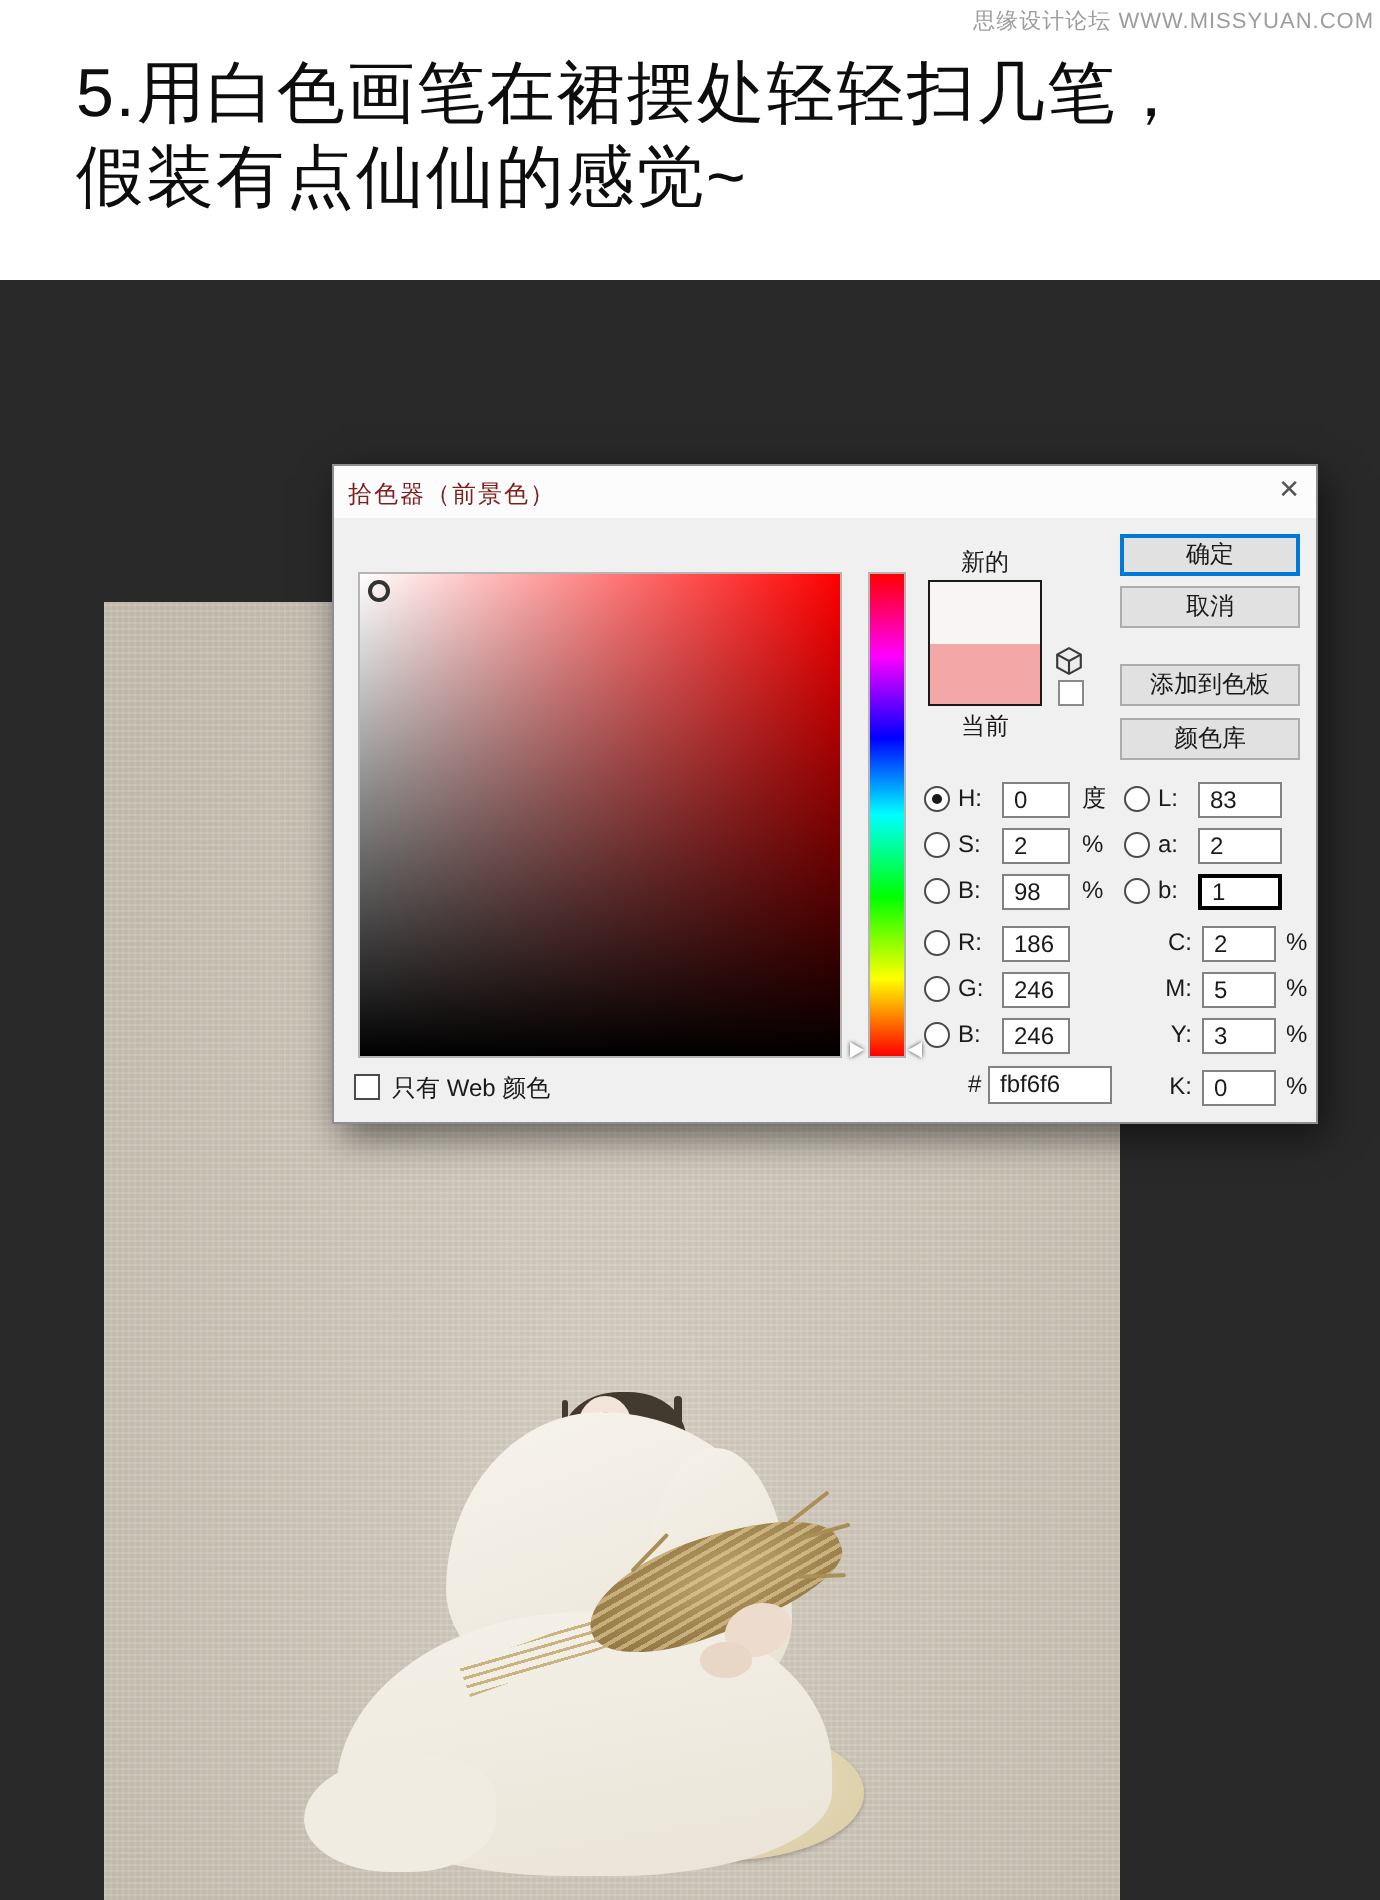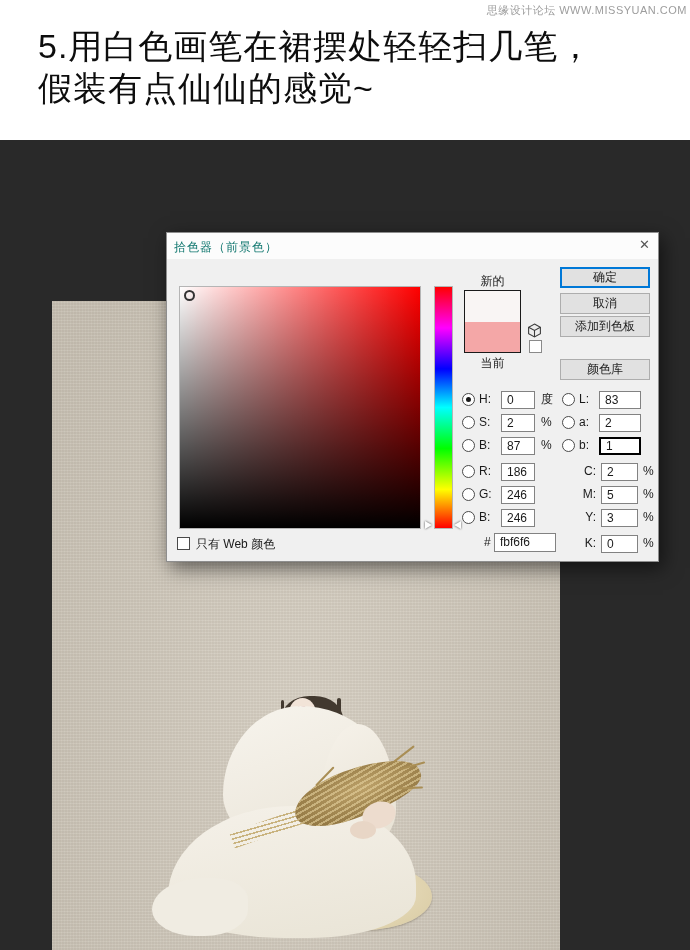--- a/index.html
+++ b/index.html
@@ -52,21 +52,21 @@
   .spike   { position:absolute; width:26px; height:2px; background:#a98e55; border-radius:2px; }
   .hand    { left:362px; top:662px; width:34px; height:26px; background:#eddcce; border-radius:50%;
              transform:rotate(-20deg); z-index:5; }
   .hand2   { left:350px; top:681px; width:26px; height:18px; background:#e8d6c6; border-radius:50%; z-index:5; }
 
   
   .dialog { position:absolute; left:166px; top:232px; width:493px; height:330px; z-index:20;
             background:#f0f0f0; border:1px solid #8e8e8e; box-shadow:4px 6px 18px rgba(0,0,0,0.55);
             font-size:12px; color:#1a1a1a; }
   .titlebar { position:absolute; left:0; top:0; width:100%; height:26px; background:#fcfcfc; }
-  .dlg-title { position:absolute; left:7px; top:6px; color:#0f766e; font-size:12px; letter-spacing:1px; }
+  .dlg-title { position:absolute; left:7px; top:6px; color:#7f1d1d; font-size:12px; letter-spacing:1px; }
   .dlg-close { position:absolute; right:8px; top:5px; color:#555; font-size:13px; line-height:13px; cursor:default; }
 
   .colorfield { position:absolute; left:12px; top:53px; width:242px; height:243px; border:1px solid #b5b5b5;
     background:linear-gradient(to top, #000, rgba(0,0,0,0)), linear-gradient(to right, #fff, rgba(255,255,255,0)), #ff0000; }
   .cf-marker { position:absolute; left:4px; top:3px; width:11px; height:11px; border:2px solid #333; border-radius:50%; }
 
   .hueslider { position:absolute; left:267px; top:53px; width:19px; height:243px; border:1px solid #b5b5b5;
     background:linear-gradient(to bottom, #ff0000 0%, #ff00ff 17%, #0000ff 34%, #00ffff 50%, #00ff00 67%, #ffff00 84%, #ff0000 100%); }
   .hmark { position:absolute; width:0; height:0; border-top:4px solid transparent; border-bottom:4px solid transparent;
            filter:drop-shadow(0 0 1px #444); }
@@ -161,21 +161,21 @@
   <div class="cube-icon">
     <svg width="15" height="15" viewBox="0 0 14 14">
       <path fill="#ededed" stroke="#3a3a3a" stroke-width="1" d="M7 1 L12.5 4 L12.5 10 L7 13 L1.5 10 L1.5 4 Z"></path>
       <path fill="none" stroke="#3a3a3a" stroke-width="1" d="M1.5 4 L7 7 L12.5 4 M7 7 L7 13"></path>
     </svg>
   </div>
   <div class="web-swatch"></div>
 
   <div class="btn primary" style="top:34px">确定</div>
   <div class="btn" style="top:60px">取消</div>
-  <div class="btn" style="top:83px">添加到色板</div>
+  <div class="btn" style="top:99px">添加到色板</div>
   <div class="btn" style="top:126px">颜色库</div>
 
   <div class="radio lrad" style="top:160px">
       <span class="dot"></span>
     </div>
   <span class="flabel llab" style="top:158px">H:</span>
   <span class="fbox lbox" style="top:158px">0</span>
   <span class="funit lunit" style="top:158px">度</span>
   <div class="radio rrad" style="top:160px"></div>
   <span class="flabel rlab" style="top:158px">L:</span>
@@ -184,21 +184,21 @@
   <div class="radio lrad" style="top:183px"></div>
   <span class="flabel llab" style="top:181px">S:</span>
   <span class="fbox lbox" style="top:181px">2</span>
   <span class="funit lunit" style="top:181px">%</span>
   <div class="radio rrad" style="top:183px"></div>
   <span class="flabel rlab" style="top:181px">a:</span>
   <span class="fbox rbox" style="top:181px">2</span>
 
   <div class="radio lrad" style="top:206px"></div>
   <span class="flabel llab" style="top:204px">B:</span>
-  <span class="fbox lbox" style="top:204px">87</span>
+  <span class="fbox lbox" style="top:204px">98</span>
   <span class="funit lunit" style="top:204px">%</span>
   <div class="radio rrad" style="top:206px"></div>
   <span class="flabel rlab" style="top:204px">b:</span>
   <span class="fbox rbox focused" style="top:204px">1</span>
 
   <div class="radio lrad" style="top:232px"></div>
   <span class="flabel llab" style="top:230px">R:</span>
   <span class="fbox lbox" style="top:230px">186</span>
   <span class="flabel clab" style="top:230px">C:</span>
   <span class="fbox cbox" style="top:230px">2</span>

